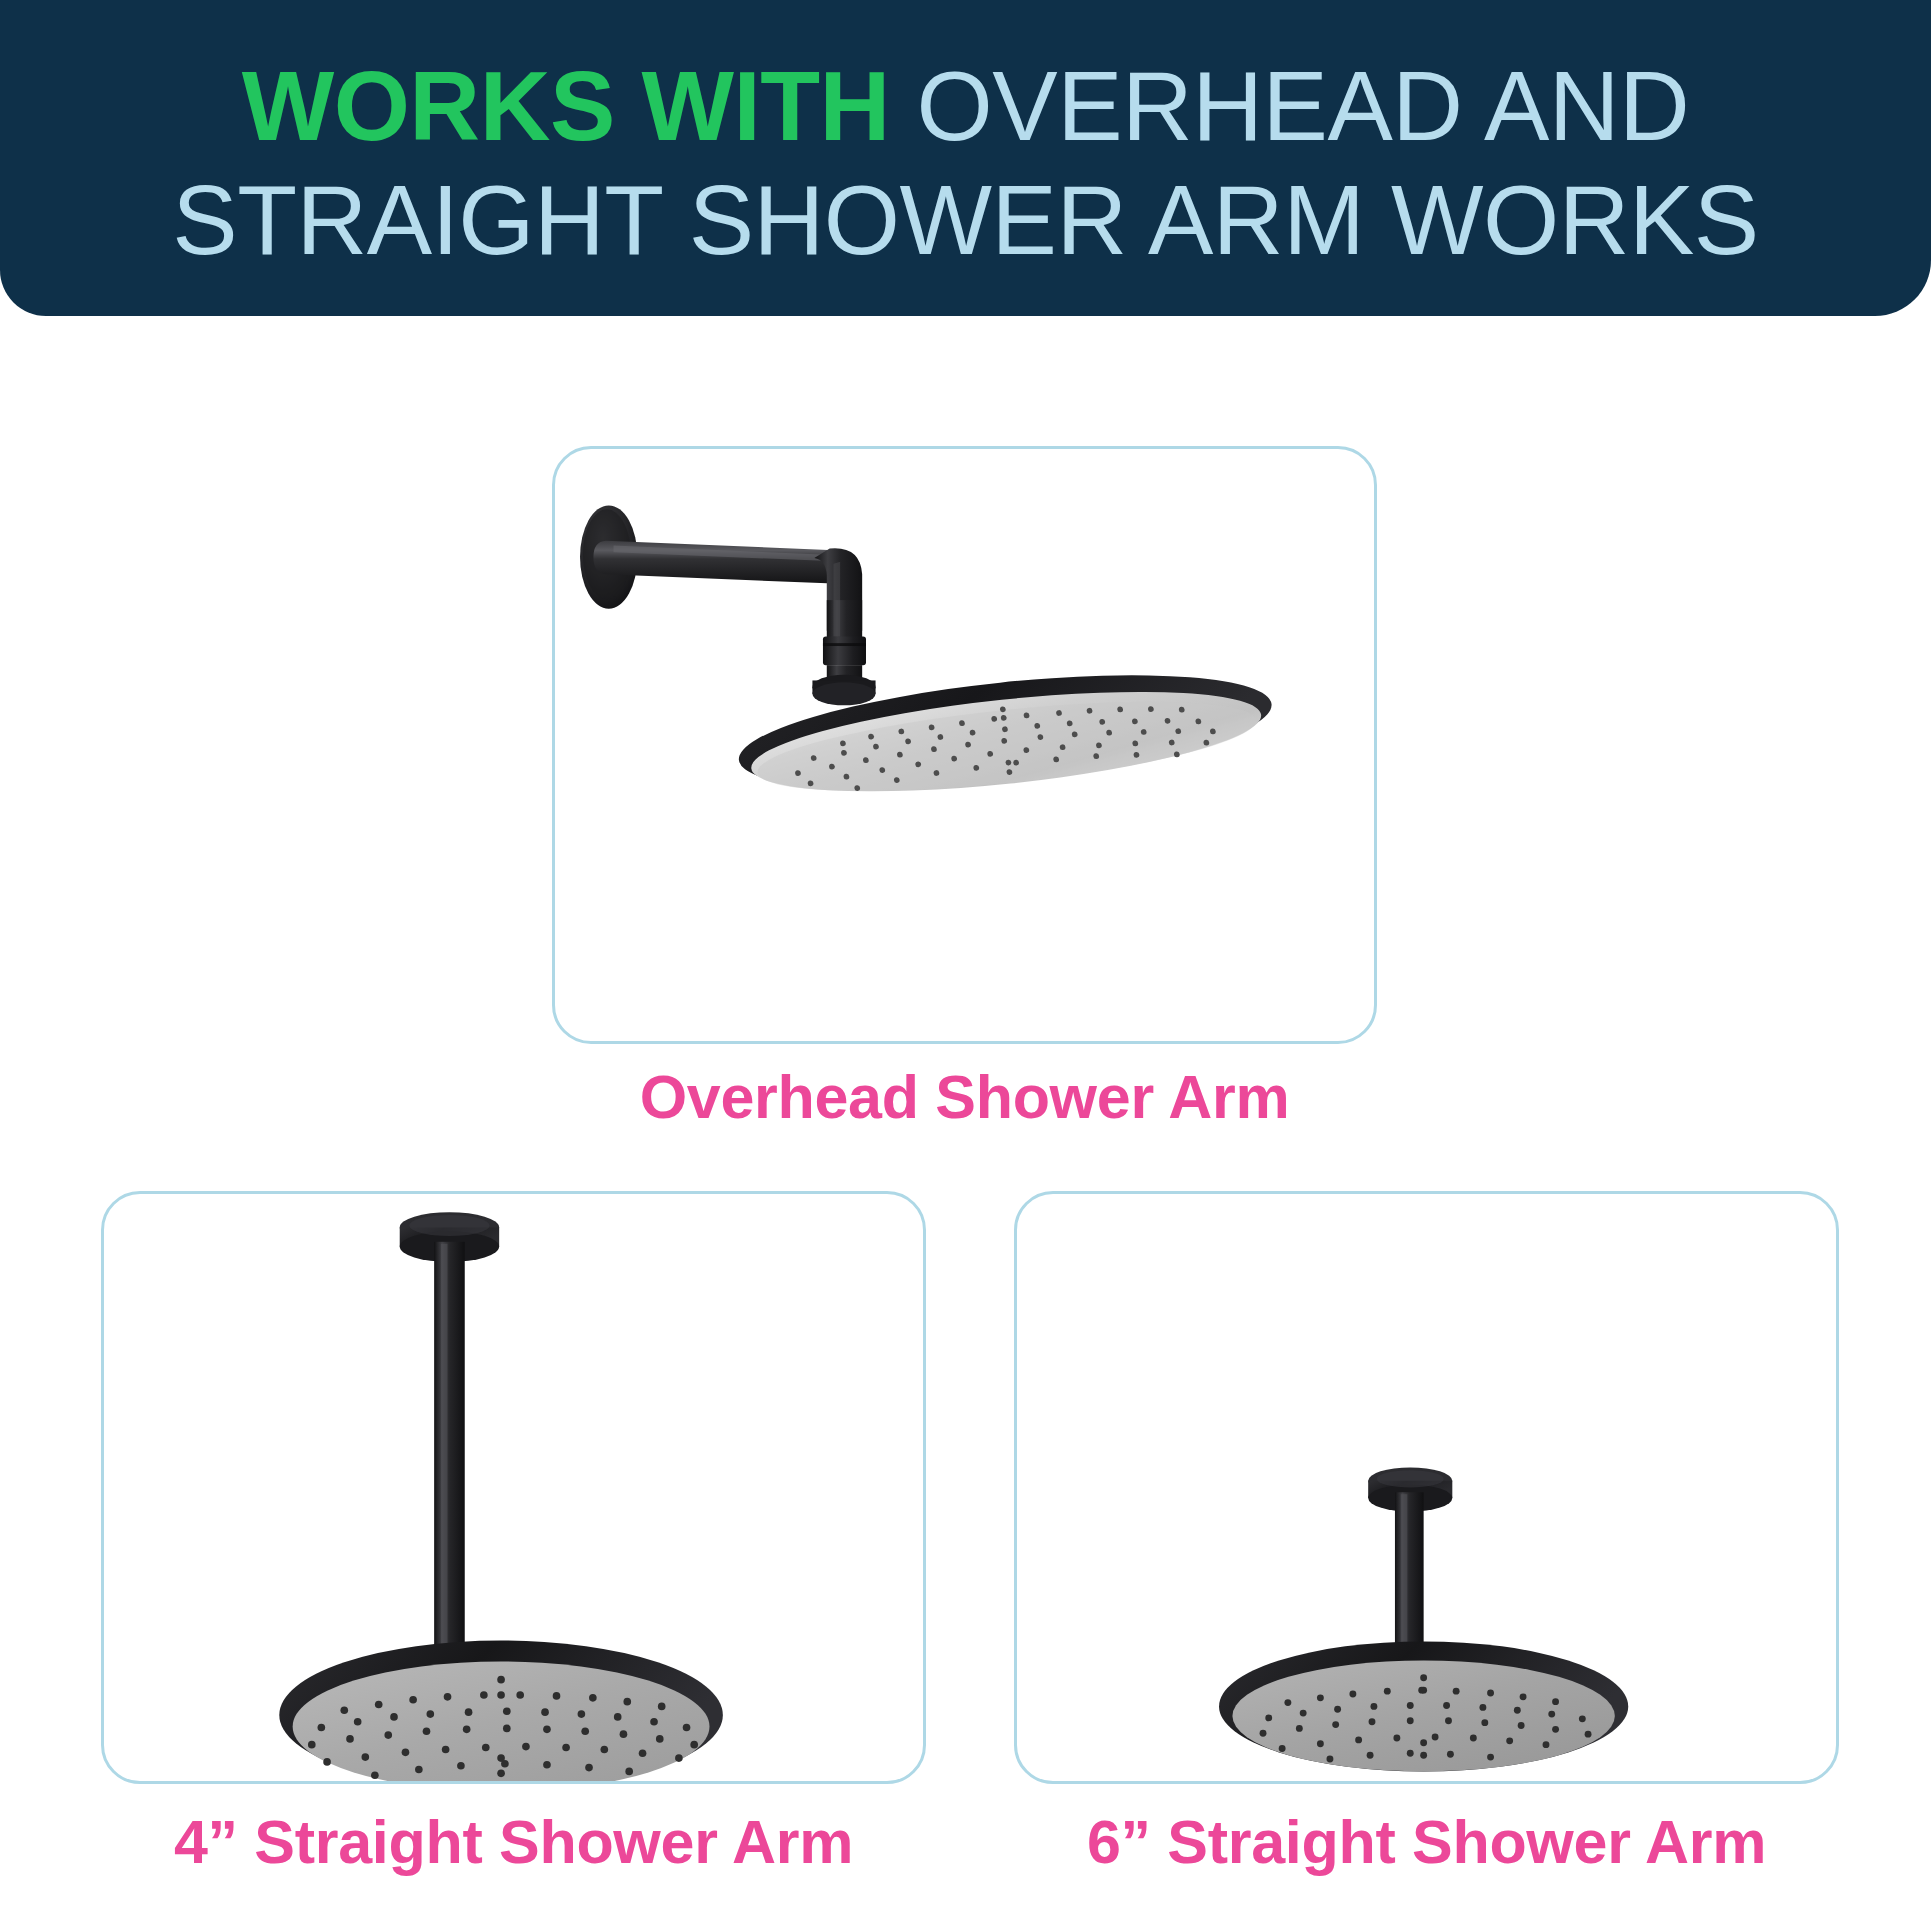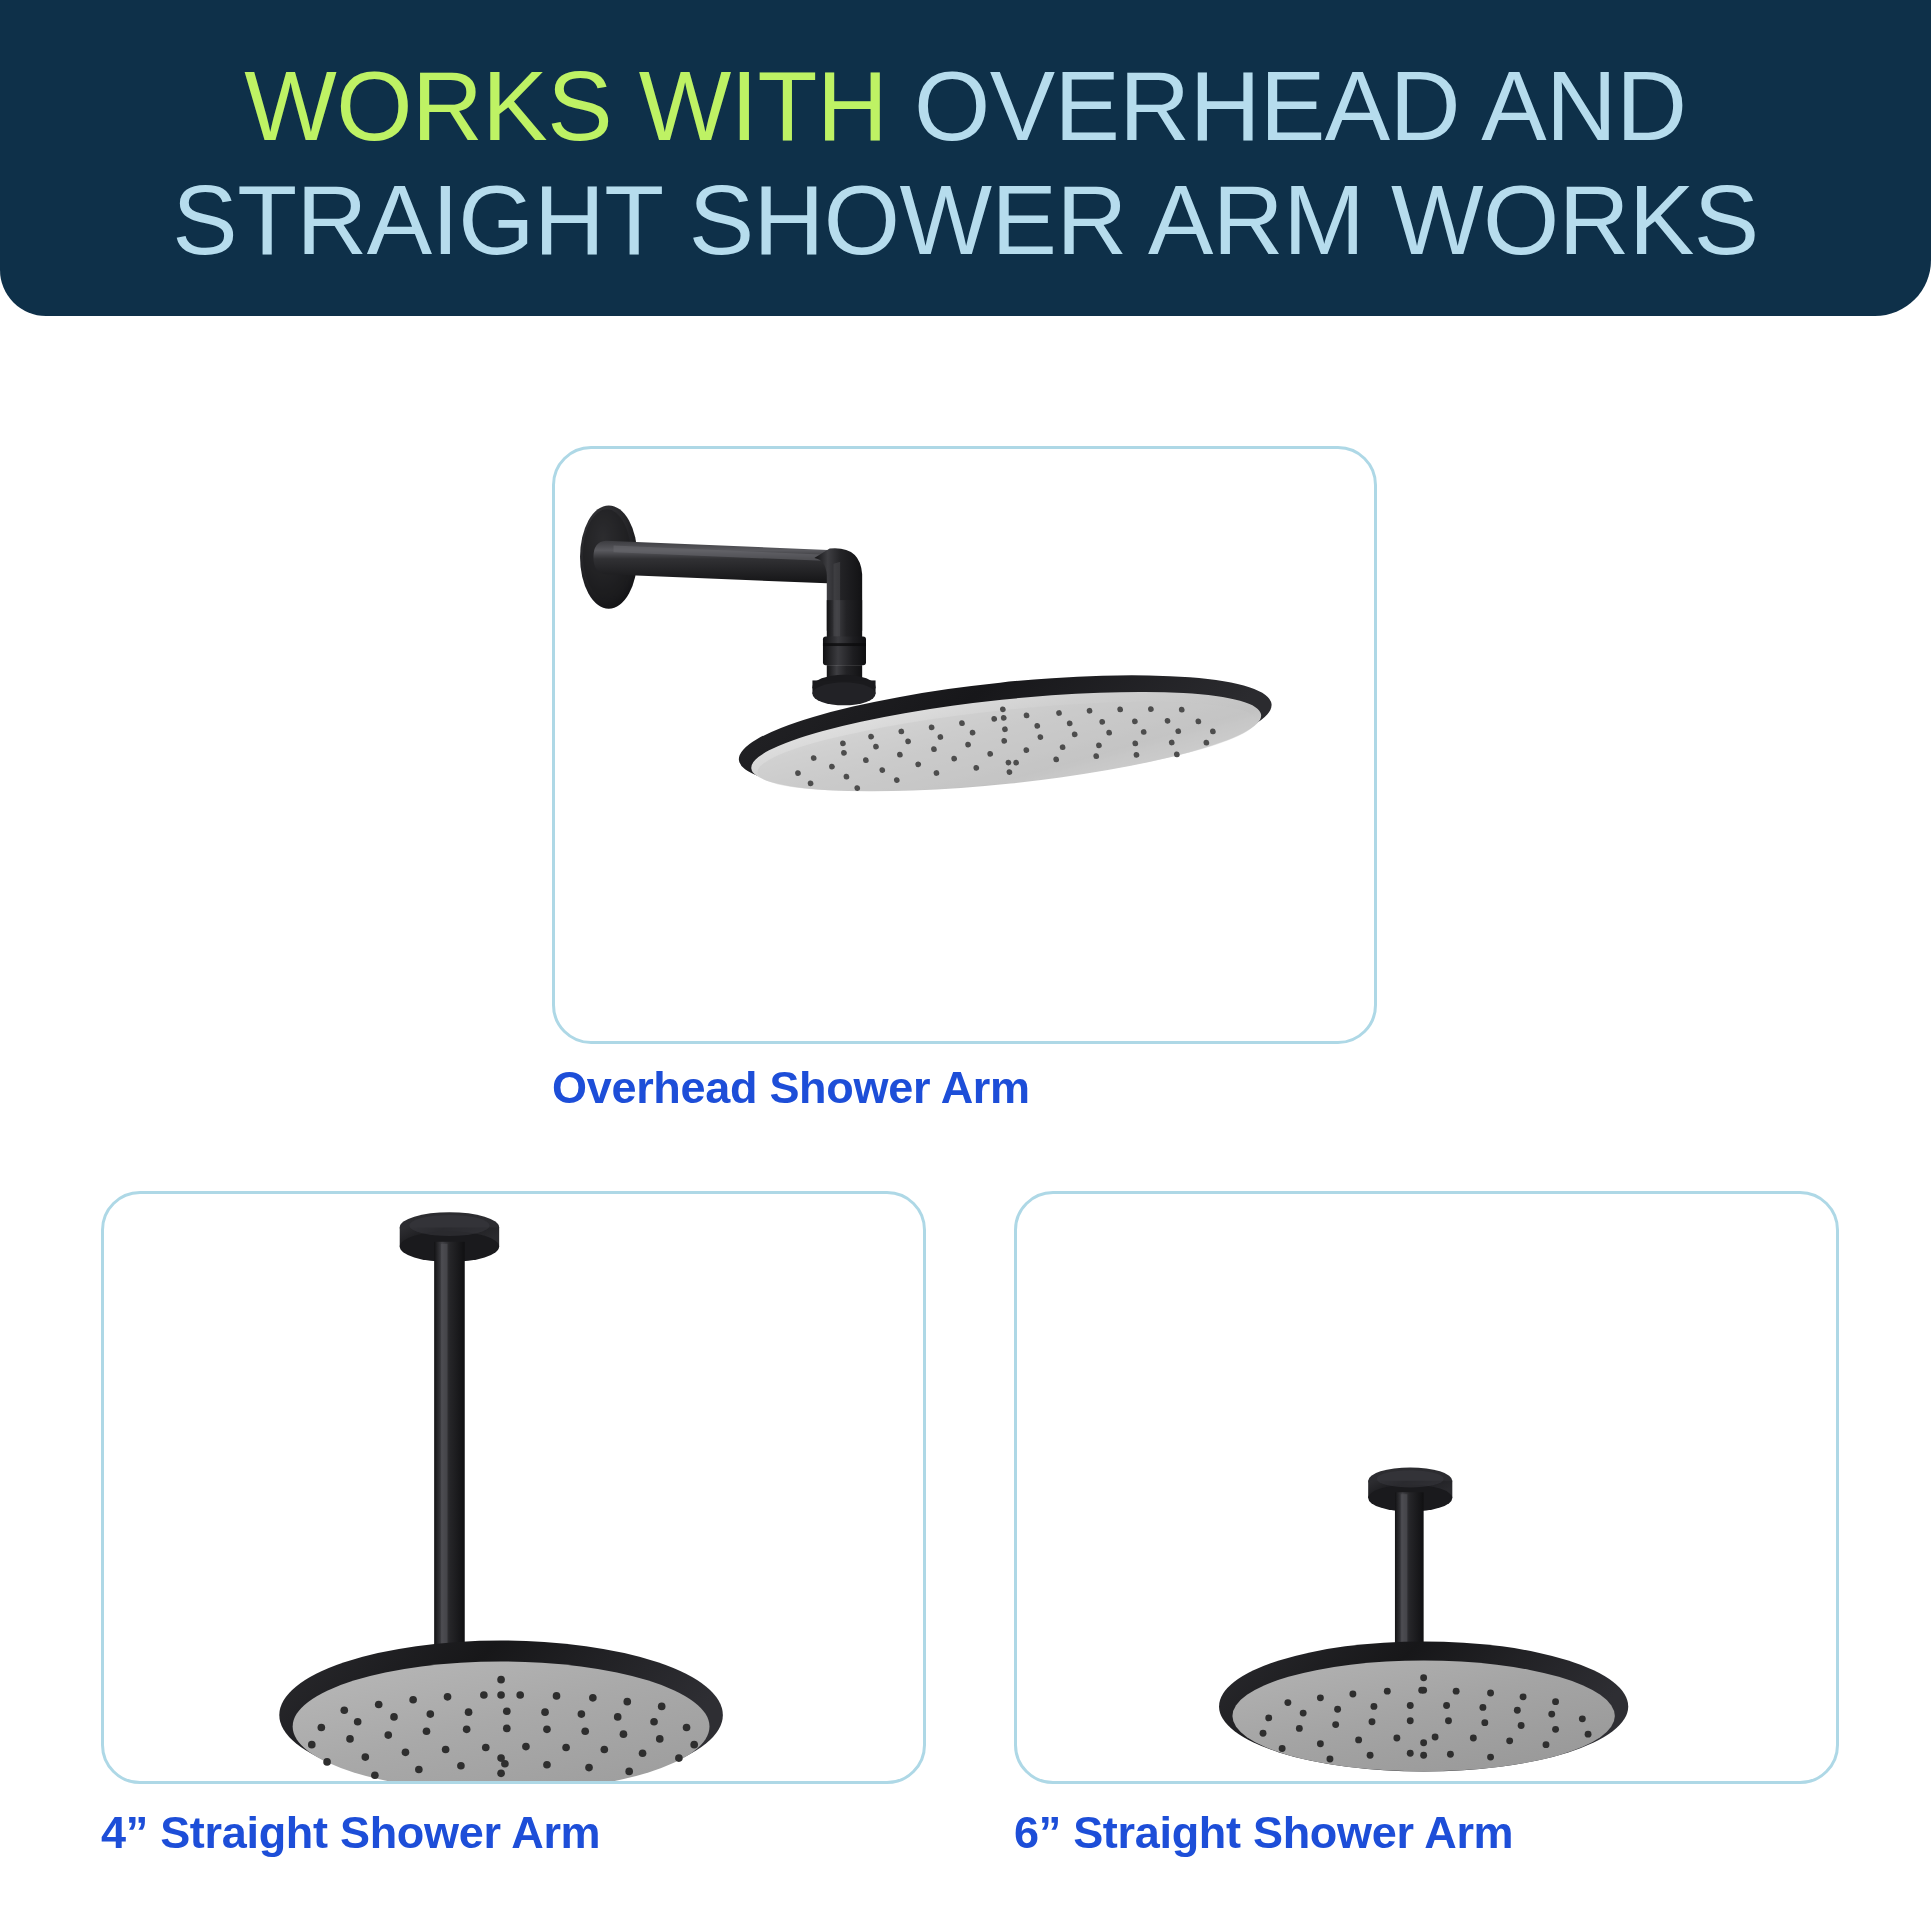--- a/index.html
+++ b/index.html
@@ -26,42 +26,43 @@
   .banner-title{
     margin:0;
     font-size:98px;
     line-height:1.16;
     letter-spacing:-0.5px;
     font-weight:400;
     color:#b6dced;
     white-space:normal;
   }
   .banner-title .hl{
-    color:#bef264;
-    font-weight:400;
+    color:#22c55e;
+    font-weight:700;
   }
 
   
   .card{
     position:absolute;
     background:#ffffff;
     border:3.9px solid #aed8e6;
     border-radius:39px;
     box-sizing:border-box;
     overflow:hidden;
   }
   .card-top{ left:552px; top:446px; width:825px; height:598px; }
   .card-bl  { left:101px; top:1191px; width:825px; height:593px; }
   .card-br  { left:1014px; top:1191px; width:825px; height:593px; }
 
   .caption{
     position:absolute;
-    color:#1d4ed8;
+    text-align:center;
+    color:#ec4899;
     font-weight:700;
-    font-size:45px;
+    font-size:61px;
     letter-spacing:-0.3px;
     white-space:nowrap;
   }
   .cap-top{ left:552px; top:1062px; width:825px; }
   .cap-bl { left:101px;  top:1807px; width:825px; }
   .cap-br { left:1014px; top:1807px; width:825px; }
 
   .fig{ position:absolute; left:0; top:0; width:100%; height:100%; display:block; }
 </style>
 </head>

